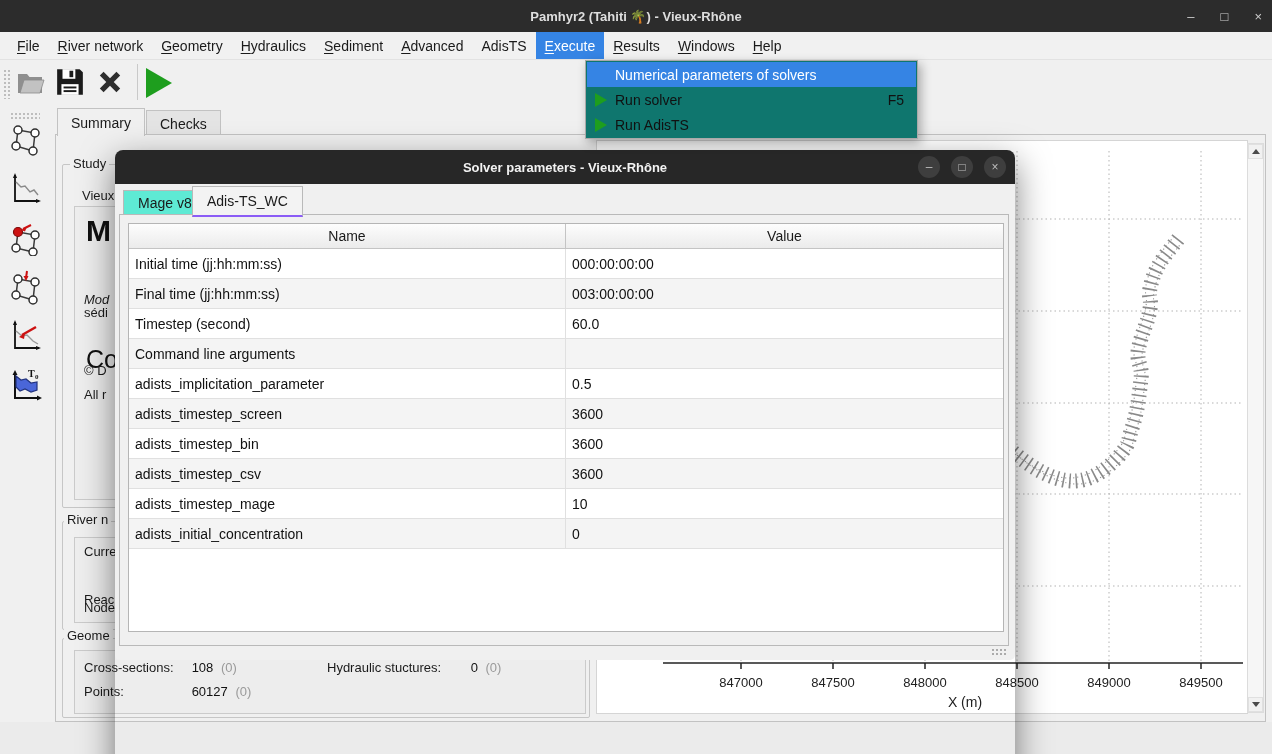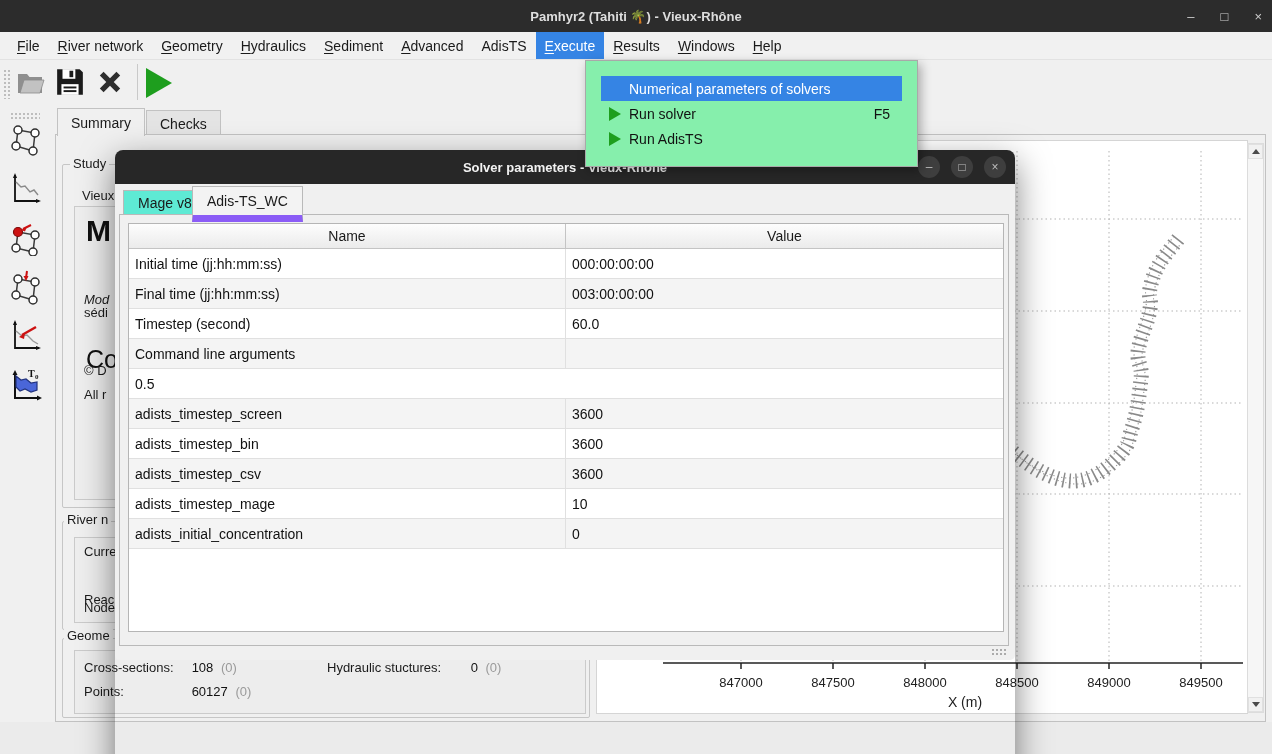--- a/index.html
+++ b/index.html
@@ -61,41 +61,41 @@
   .river-ties{fill:none;stroke:#8a8a8a;stroke-width:15;stroke-dasharray:1.6 4.8;}
   .river-edge{fill:none;stroke:#979797;stroke-width:1.1;stroke-dasharray:1.2 2.8;}
   
   .vscroll{position:absolute;left:1247px;top:143px;width:17px;height:570px;background:#f6f6f6;
            border:1px solid #dcdcdc;box-sizing:border-box;z-index:2;}
   .sb-btn{position:absolute;left:0;width:15px;height:15px;background:#f1f1f1;border:1px solid #e0e0e0;
           display:flex;align-items:center;justify-content:center;box-sizing:border-box;}
   .tri-up{width:0;height:0;border-left:4px solid transparent;border-right:4px solid transparent;border-bottom:5px solid #4a4a4a;}
   .tri-dn{width:0;height:0;border-left:4px solid transparent;border-right:4px solid transparent;border-top:5px solid #4a4a4a;}
   
-  .dropdown{position:absolute;left:585px;top:60px;width:333px;background:#86efac;border:1px solid #a9a9a9;
-            box-shadow:3px 4px 10px rgba(0,0,0,.30);z-index:70;padding:15px;box-sizing:border-box;}
+  .dropdown{position:absolute;left:585px;top:60px;width:333px;background:#0f766e;border:1px solid #a9a9a9;
+            box-shadow:3px 4px 10px rgba(0,0,0,.30);z-index:70;padding:1px;box-sizing:border-box;}
   .dd-item{height:25px;display:flex;align-items:center;font-size:14px;position:relative;
            padding-left:28px;padding-right:12px;color:#111;}
   .dd-item.highlighted{background:#3584e4;color:#fff;}
   .dd-play{position:absolute;left:8px;width:0;height:0;border-left:12px solid #1e9e1e;
            border-top:7px solid transparent;border-bottom:7px solid transparent;}
   .dd-shortcut{margin-left:auto;}
   
   .dialog{position:absolute;left:115px;top:150px;width:900px;height:638px;z-index:50;
           box-shadow:0 12px 34px rgba(0,0,0,.5);border-radius:8px 8px 5px 5px;}
   .dlg-titlebar{position:absolute;left:0;top:0;width:100%;height:34px;background:#272727;
                 border-radius:8px 8px 0 0;display:flex;align-items:center;justify-content:center;}
   .dlg-title{color:#f2f2f2;font-size:13px;font-weight:bold;}
   .dlg-controls{position:absolute;right:9px;top:6px;display:flex;gap:11px;}
   .dlg-btn{width:22px;height:22px;border-radius:50%;background:#3e3e3e;color:#bdbdbd;
            display:flex;align-items:center;justify-content:center;font-size:12px;line-height:1;}
   .dlg-body{position:absolute;left:0;top:34px;width:100%;height:476px;background:#f0f0f0;border-radius:0 0 5px 5px;}
   .dlg-tab{position:absolute;display:flex;align-items:center;font-size:14px;padding:0 14px;
            border:1px solid #b9b9b9;background:#5eead4;height:23px;top:6px;box-sizing:content-box;}
-  .dlg-tab.active{background:#f3f3f3;height:28px;top:2px;z-index:4;border-bottom:7px solid #8b5cf6;}
+  .dlg-tab.active{background:#f3f3f3;height:28px;top:2px;z-index:4;border-bottom:2px solid #8b5cf6;}
   .dlg-pane{position:absolute;left:4px;top:30px;width:890px;height:432px;border:1px solid #b9b9b9;
             background:#f0f0f0;box-sizing:border-box;z-index:2;}
   .dlg-table{position:absolute;left:8px;top:8px;width:876px;height:409px;background:#fff;
              border:1px solid #b5b5b5;box-sizing:border-box;font-size:14px;overflow:hidden;}
   .tbl-header{display:flex;height:24px;background:linear-gradient(#fdfdfd,#ebebeb);border-bottom:1px solid #c4c4c4;}
   .tbl-hcell{display:flex;align-items:center;justify-content:center;box-sizing:border-box;}
   .tbl-hcell.name{width:437px;border-right:1px solid #c4c4c4;}
   .tbl-hcell.value{flex:1;}
   .tbl-row{display:flex;height:30px;border-bottom:1px solid #e0e0e0;background:#fff;box-sizing:border-box;}
   .tbl-row.alt{background:#f4f4f4;}
@@ -365,20 +365,21 @@
               </div>
               <div class="tbl-row">
                 <div class="cell name">Timestep (second)</div>
                 <div class="cell value">60.0</div>
               </div>
               <div class="tbl-row alt">
                 <div class="cell name">Command line arguments</div>
                 <div class="cell value"></div>
               </div>
               <div class="tbl-row">
+                <div class="cell name">adists_implicitation_parameter</div>
                 <div class="cell value">0.5</div>
               </div>
               <div class="tbl-row alt">
                 <div class="cell name">adists_timestep_screen</div>
                 <div class="cell value">3600</div>
               </div>
               <div class="tbl-row">
                 <div class="cell name">adists_timestep_bin</div>
                 <div class="cell value">3600</div>
               </div>

